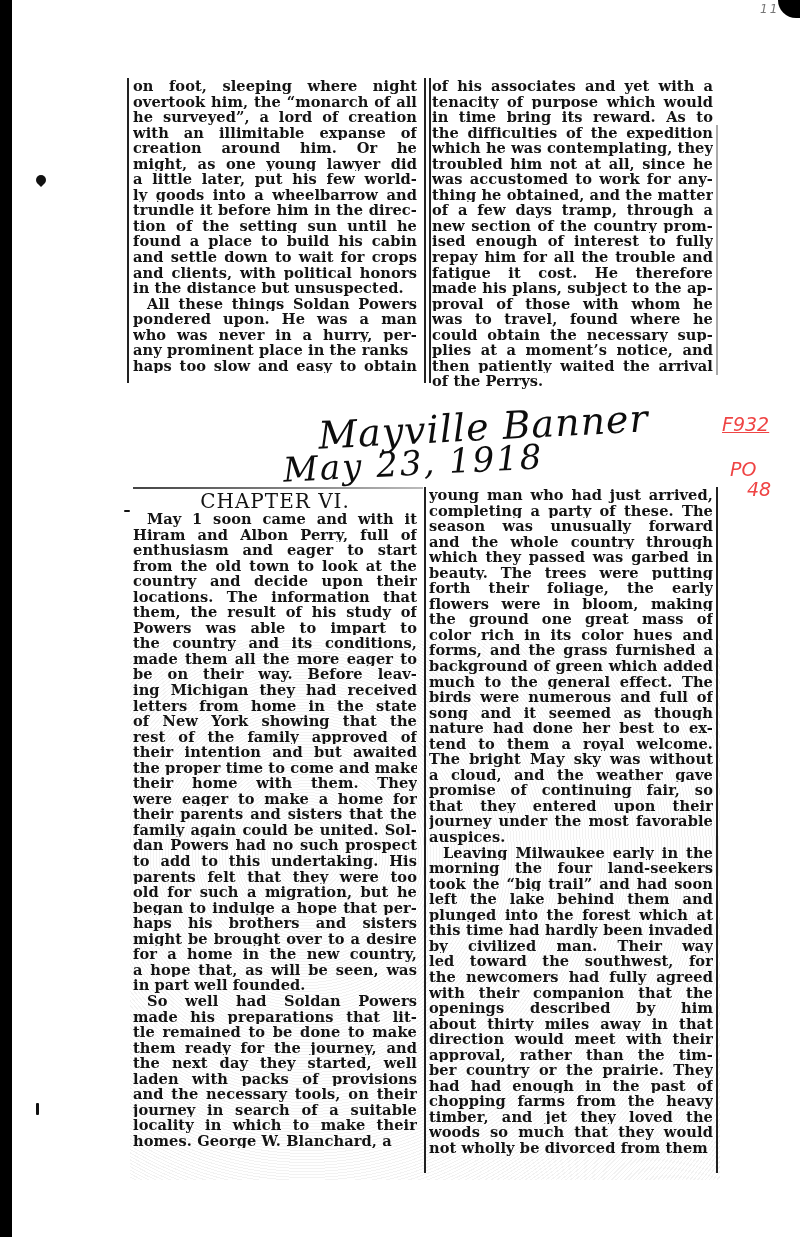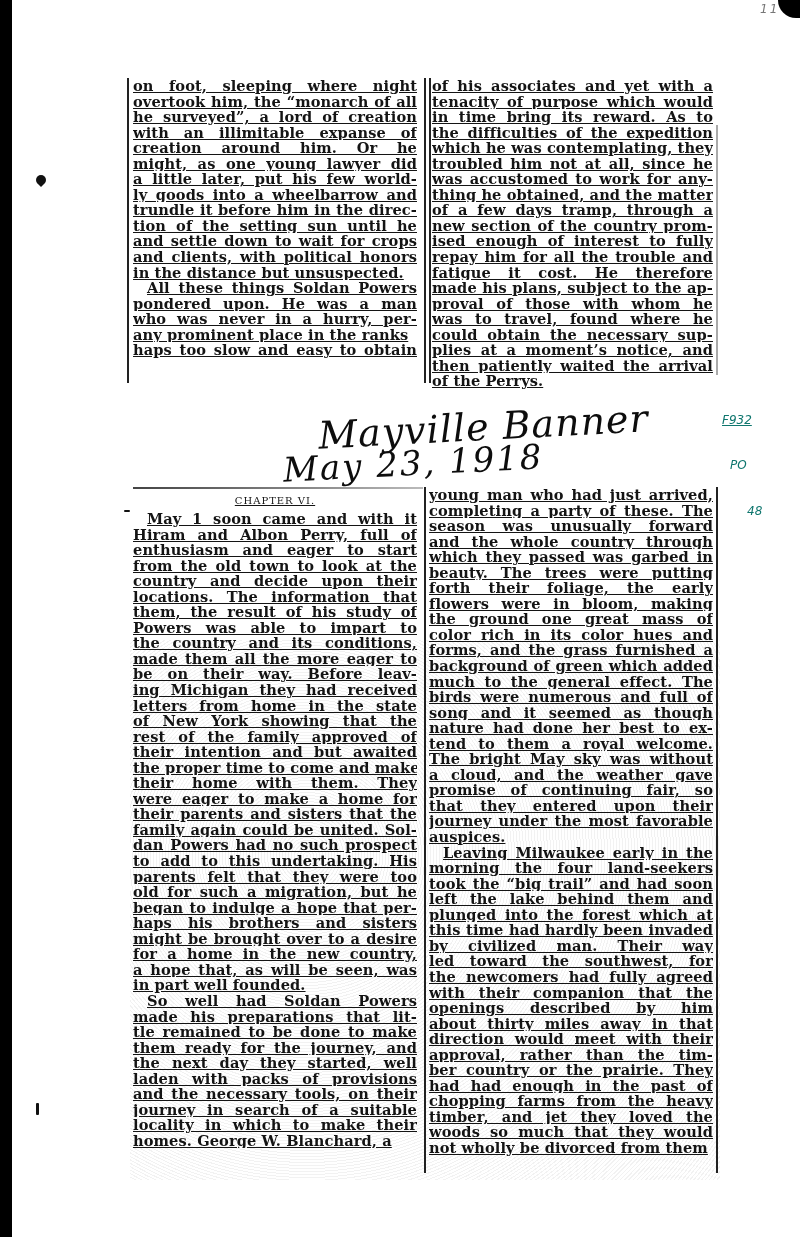--- a/index.html
+++ b/index.html
@@ -49,42 +49,41 @@
       border-radius: 1px;
       transform: none;
     }
     .col {
       position: absolute;
       font-size: 14.6px;
       line-height: 15.55px;
       text-align: justify;
       font-weight: bold;
       letter-spacing: 0.1px;
-      text-decoration: underline;
     }
     .col .line {
       display: block;
       text-align: justify;
       text-align-last: justify;
       white-space: nowrap;
       overflow: hidden;
       height: 15.55px;
     }
     .col .line.last {
       text-align-last: left;
     }
     .col .line.indent { padding-left: 14px; }
     .col .line.center {
       text-align: center;
       text-align-last: center;
       font-weight: normal;
       letter-spacing: 1px;
       height: 20px;
       line-height: 20px;
-      font-size: 10px;
+      font-size: 20px;
     }
     .vrule {
       position: absolute;
       width: 1.5px;
       background: #222;
     }
     .hrule {
       position: absolute;
       height: 2px;
       background: linear-gradient(90deg, #444, #888 60%, #bbb);
@@ -105,26 +104,26 @@
     .hw-date {
       left: 283px; top: 443px;
       font-size: 34px;
       transform: rotate(-3deg);
       letter-spacing: 2px;
     }
     .hw-note {
       position: absolute;
       font-family: "DejaVu Sans", sans-serif;
       font-style: italic;
-      font-size: 12px;
-      color: #0f766e;
+      font-size: 19px;
+      color: #ef4444;
     }
     .hw-ref { left: 722px; top: 413px; text-decoration: underline; }
     .hw-po  { left: 730px; top: 446px; margin-top: 12px; }
-    .hw-num { left: 747px; top: 504px; }
+    .hw-num { left: 747px; top: 478px; }
     .grain {
       position: absolute;
       background: repeating-radial-gradient(circle at 30% 40%, rgba(0,0,0,0.05) 0 1px, transparent 1px 3px);
       pointer-events: none;
     }
   </style>
 </head>
 <body>
 
 <div class="left-edge"></div>
@@ -140,20 +139,21 @@
     <span class="line">on foot, sleeping where night</span>
     <span class="line">overtook him, the “monarch of all</span>
     <span class="line">he surveyed”, a lord of creation</span>
     <span class="line">with an illimitable expanse of</span>
     <span class="line">creation around him. Or he</span>
     <span class="line">might, as one young lawyer did</span>
     <span class="line">a little later, put his few world-</span>
     <span class="line">ly goods into a wheelbarrow and</span>
     <span class="line">trundle it before him in the direc-</span>
     <span class="line">tion of the setting sun until he</span>
+    <span class="line">found a place to build his cabin</span>
     <span class="line">and settle down to wait for crops</span>
     <span class="line">and clients, with political honors</span>
     <span class="line last">in the distance but unsuspected.</span>
     <span class="line indent">All these things Soldan Powers</span>
     <span class="line">pondered upon. He was a man</span>
     <span class="line">who was never in a hurry, per-</span>
     <span class="line last">any prominent place in the ranks</span>
     <span class="line">haps too slow and easy to obtain</span>
   </div>
 <div class="vrule" style="left:424px; top:78px; height:305px;"></div>

